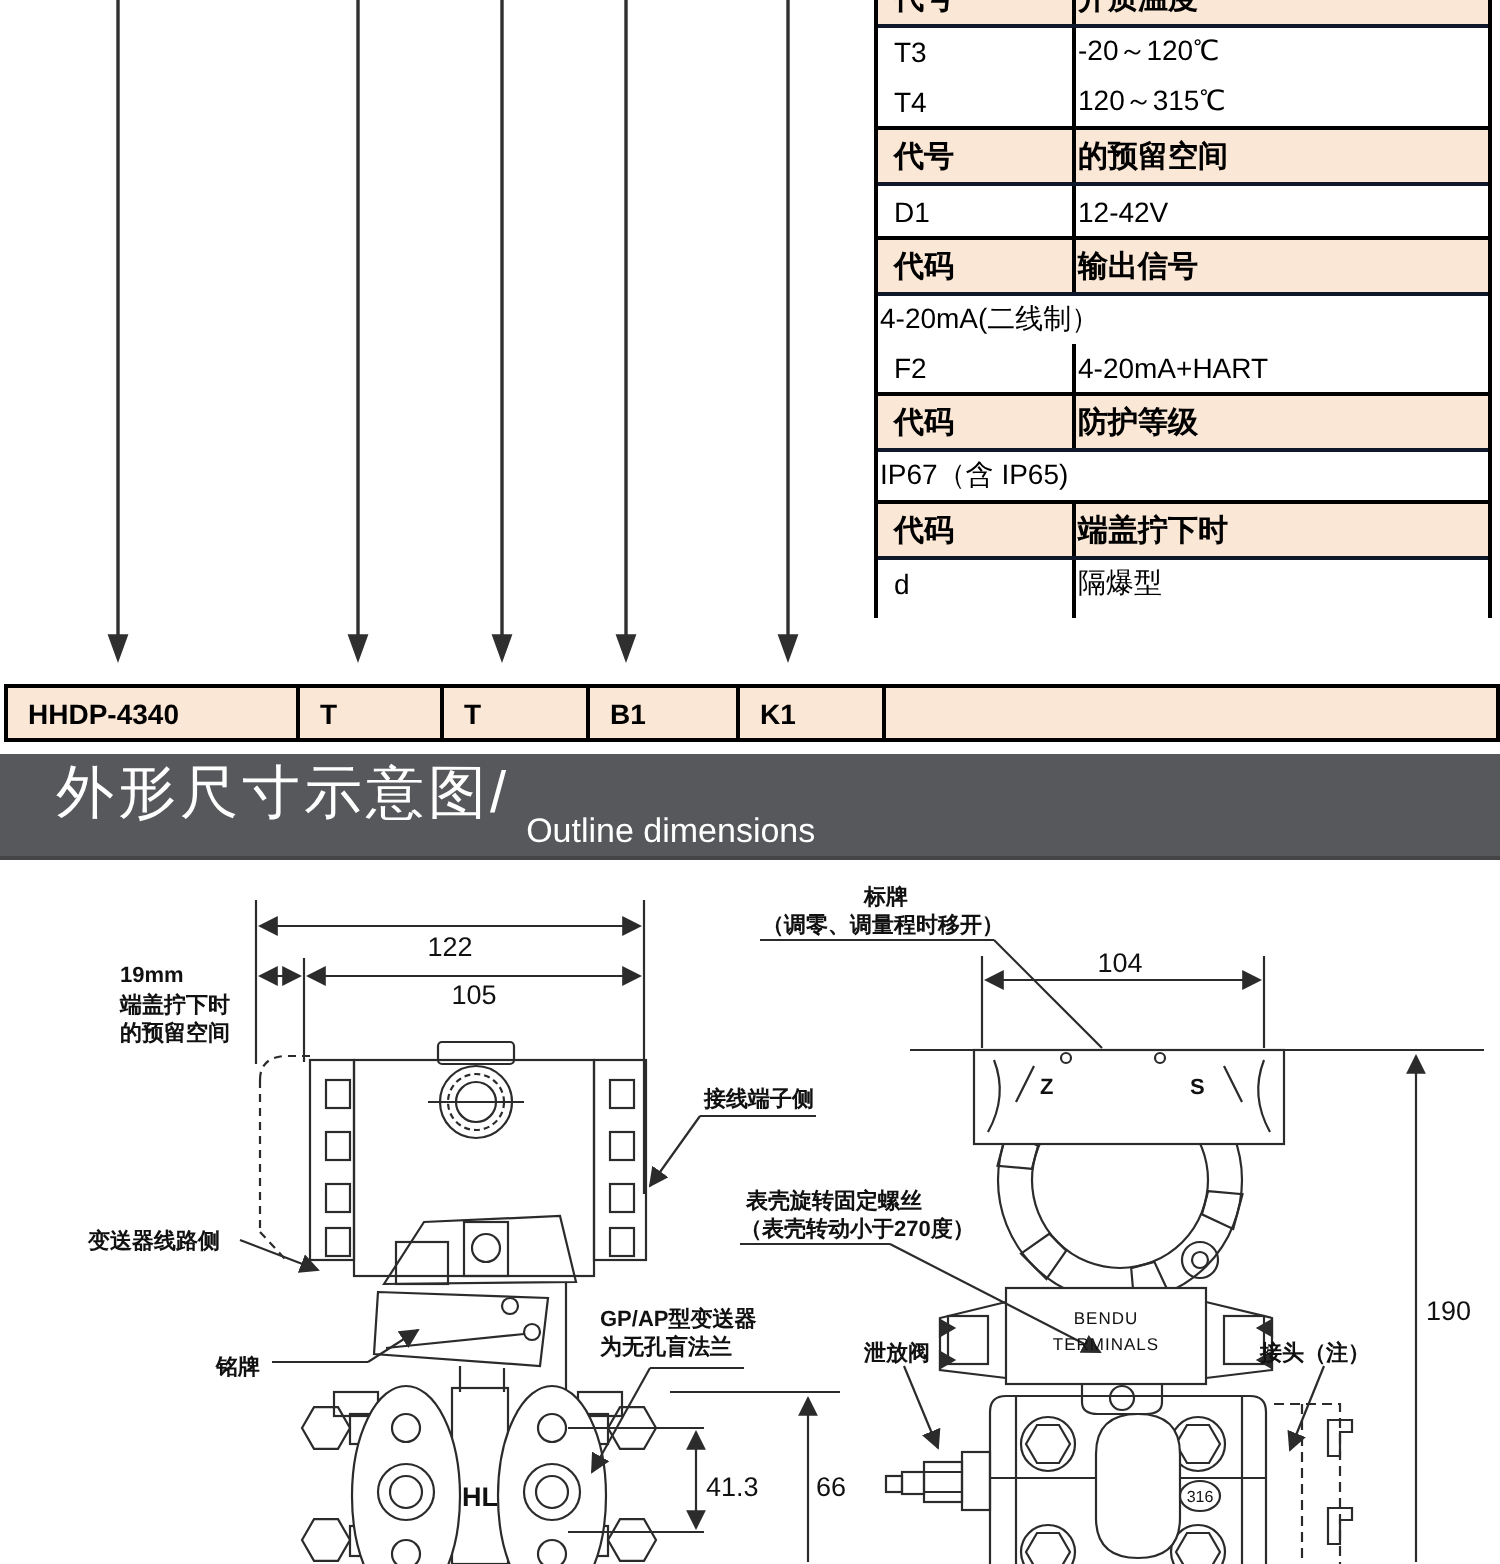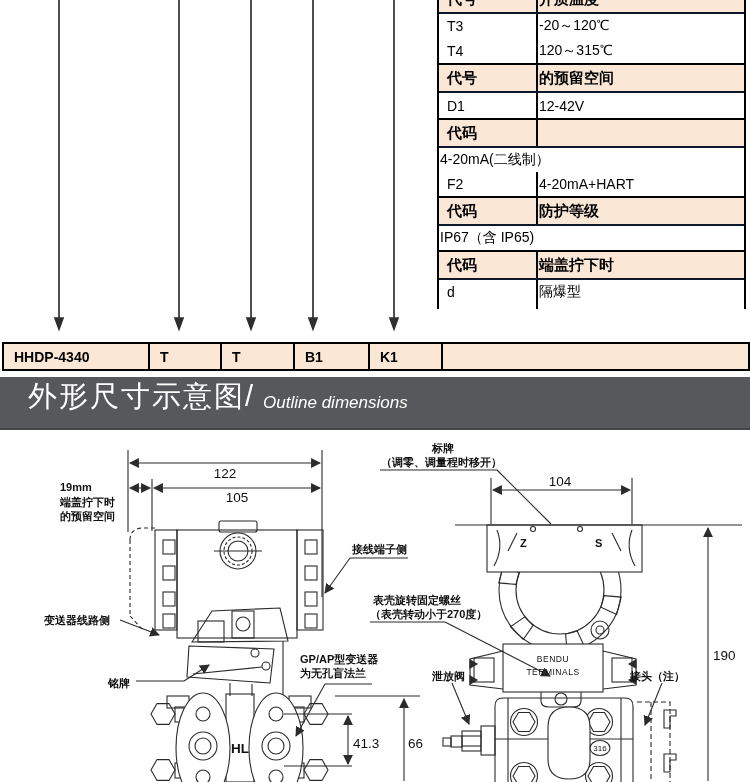--- a/index.html
+++ b/index.html
@@ -19,21 +19,21 @@
   
   .model-row{position:absolute;left:2px;top:342px;width:744px;height:25px;border:2px solid #000;
              display:flex;background:#fbe7d6;font-weight:bold;font-size:14px;}
   .mcell{display:flex;align-items:center;padding-left:10px;border-right:2px solid #000;text-align:right;}
   .mc0{width:134px}.mc1{width:60px}.mc2{width:61px}.mc3{width:63px}.mc4{width:61px}
   .mc5{flex:1;border-right:none;}
   
   .banner{position:absolute;left:0;top:377px;width:750px;height:51px;background:#57585b;
           border-bottom:2px solid #454547;display:flex;color:#fff;}
   .banner-cn{font-size:29px;letter-spacing:2px;margin-left:28px;white-space:nowrap;}
-  .banner-en{font-size:17px;margin-left:8px;margin-top:16px;white-space:nowrap;font-style:italic;}
+  .banner-en{font-size:17px;margin-left:8px;margin-top:29px;white-space:nowrap;}
   
   .drawing{position:absolute;left:0;top:428px;}
   .drawing text{fill:#111;}
   .lbl{font-size:11px;font-weight:bold;}
   .dim{font-size:13.5px;}
   .tiny{font-size:8.5px;letter-spacing:.5px;}
 </style>
 </head>
 <body>
 
@@ -81,20 +81,21 @@
       <div class="srow hdr r26">
           <span class="c1">代号</span>
           <span class="c2">的预留空间</span>
         </div>
       <div class="srow r25">
           <span class="c1">D1</span>
           <span class="c2">12-42V</span>
         </div>
       <div class="srow hdr r26">
           <span class="c1">代码</span>
+          <span class="c2">输出信号</span>
         </div>
       <div class="srow r24">
           <span class="c2">4-20mA(二线制）</span>
         </div>
       <div class="srow r24">
           <span class="c1">F2</span>
           <span class="c2">4-20mA+HART</span>
         </div>
       <div class="srow hdr r26">
           <span class="c1">代码</span>

